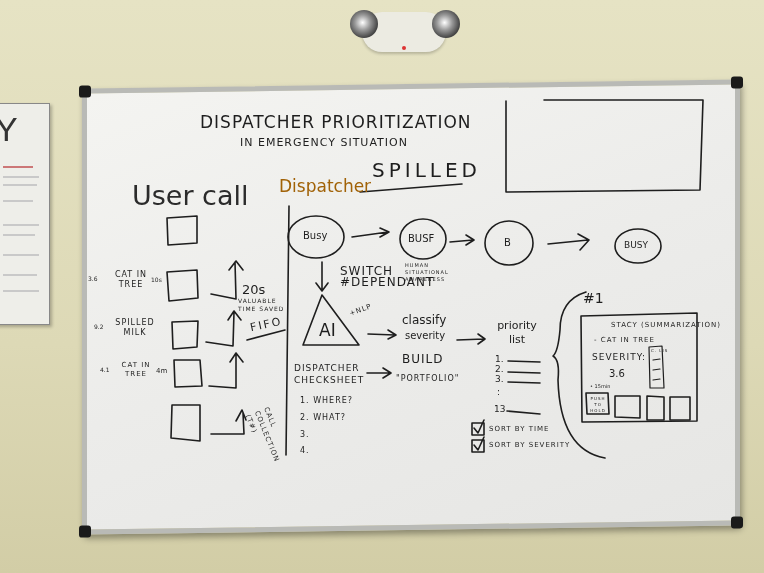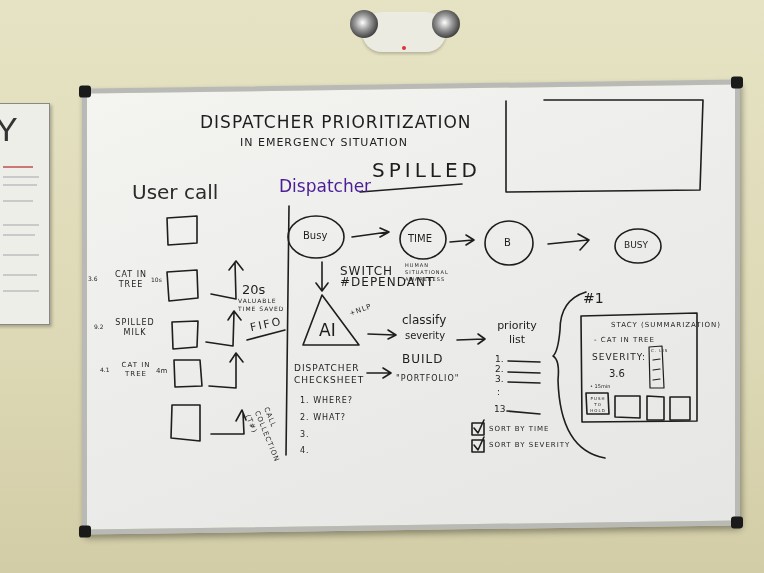--- a/index.html
+++ b/index.html
@@ -104,41 +104,41 @@
   <path d="M586 393 L608 393 L609 414 L587 414 Z"></path>
   <path d="M615 396 L640 396 L640 418 L615 417 Z"></path>
   <path d="M647 396 L664 397 L664 420 L647 420 Z"></path>
   <path d="M670 397 L690 397 L690 420 L670 420 Z"></path>
 </svg>
 
 <div class="hw caps" style="left:200px;top:112px;font-size:17px;">Dispatcher Prioritization</div>
 <div class="hw caps" style="left:240px;top:136px;font-size:11px;">in Emergency Situation</div>
 <div class="hw" style="left:372px;top:158px;font-size:20px;letter-spacing:4px;">SPILLED</div>
 
-<div class="hw" style="left:132px;top:180px;font-size:20px;color:#2b2b2b;">User call</div>
-<div class="hw" style="left:279px;top:176px;font-size:17px;color:#4c1d95;">Dispatcher</div>
+<div class="hw" style="left:132px;top:180px;font-size:27px;color:#2b2b2b;">User call</div>
+<div class="hw" style="left:279px;top:176px;font-size:17px;color:#a16207;">Dispatcher</div>
 
 <div class="hw" style="left:88px;top:275px;font-size:6px;">3.6</div>
 <div class="hw caps" style="left:108px;top:270px;font-size:8px;width:46px;white-space:normal;line-height:10px;text-align:center;">CAT IN TREE</div>
 <div class="hw" style="left:151px;top:276px;font-size:6px;">10s</div>
 
 <div class="hw" style="left:94px;top:323px;font-size:6px;">9.2</div>
 <div class="hw caps" style="left:110px;top:318px;font-size:8px;width:50px;white-space:normal;line-height:10px;text-align:center;">SPILLED MILK</div>
 
 <div class="hw" style="left:100px;top:366px;font-size:6px;">4.1</div>
 <div class="hw caps" style="left:118px;top:361px;font-size:7px;width:36px;white-space:normal;line-height:9px;text-align:center;">CAT IN TREE</div>
 <div class="hw" style="left:156px;top:367px;font-size:7px;">4m</div>
 
 <div class="hw" style="left:242px;top:282px;font-size:13px;">20s</div>
 <div class="hw caps" style="left:238px;top:297px;font-size:6px;width:56px;white-space:normal;line-height:8px;">VALUABLE TIME SAVED</div>
 <div class="hw caps" style="left:250px;top:318px;font-size:11px;letter-spacing:2px;transform:rotate(-12deg);">FIFO</div>
 <div class="hw caps" style="left:246px;top:412px;font-size:7px;width:34px;white-space:normal;line-height:10px;transform:rotate(68deg);">CALL COLLECTION (T#)</div>
 
 <div class="hw" style="left:303px;top:230px;font-size:10px;">Busy</div>
-<div class="hw" style="left:408px;top:233px;font-size:10px;">TIME</div>
+<div class="hw" style="left:408px;top:233px;font-size:10px;">BUSF</div>
 <div class="hw" style="left:504px;top:237px;font-size:10px;">B</div>
 <div class="hw" style="left:624px;top:240px;font-size:9px;">BUSY</div>
 
 <div class="hw caps" style="left:340px;top:266px;font-size:12px;width:60px;white-space:normal;line-height:11px;">SWITCH #DEPENDANT</div>
 <div class="hw caps" style="left:405px;top:262px;font-size:5px;width:44px;white-space:normal;line-height:7px;">HUMAN SITUATIONAL AWARENESS</div>
 
 <div class="hw" style="left:319px;top:320px;font-size:17px;">AI</div>
 <div class="hw caps" style="left:349px;top:306px;font-size:7px;transform:rotate(-20deg);">+NLP</div>
 
 <div class="hw" style="left:402px;top:313px;font-size:12px;">classify</div>

